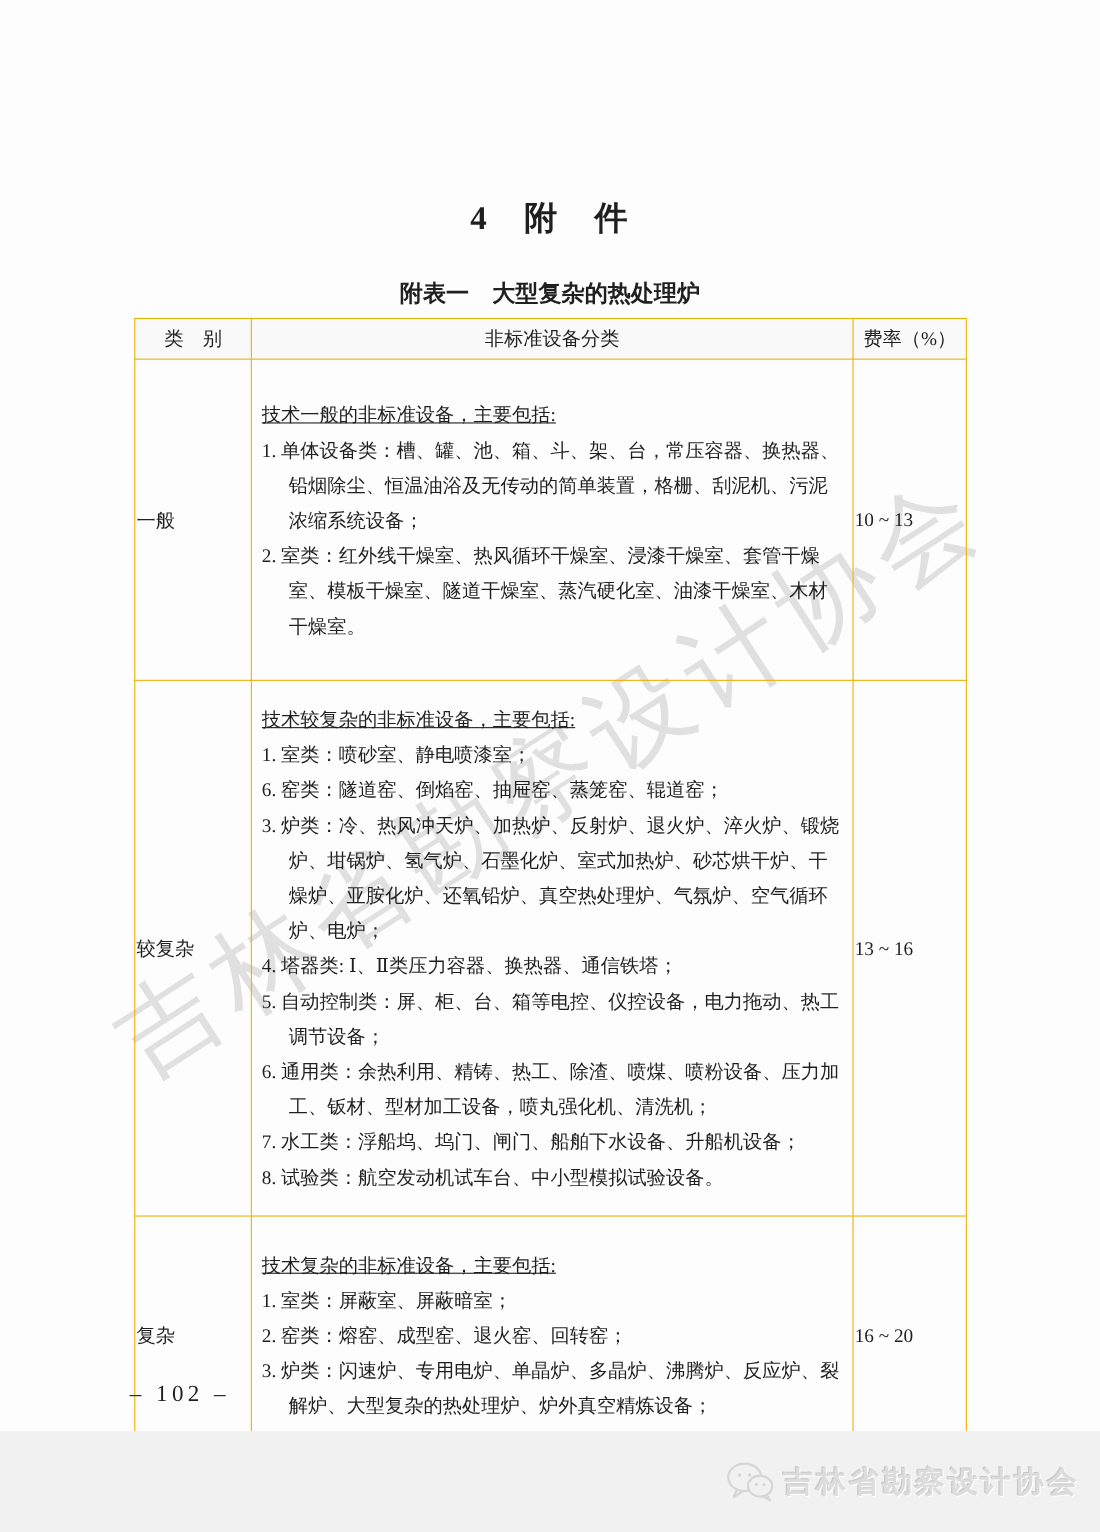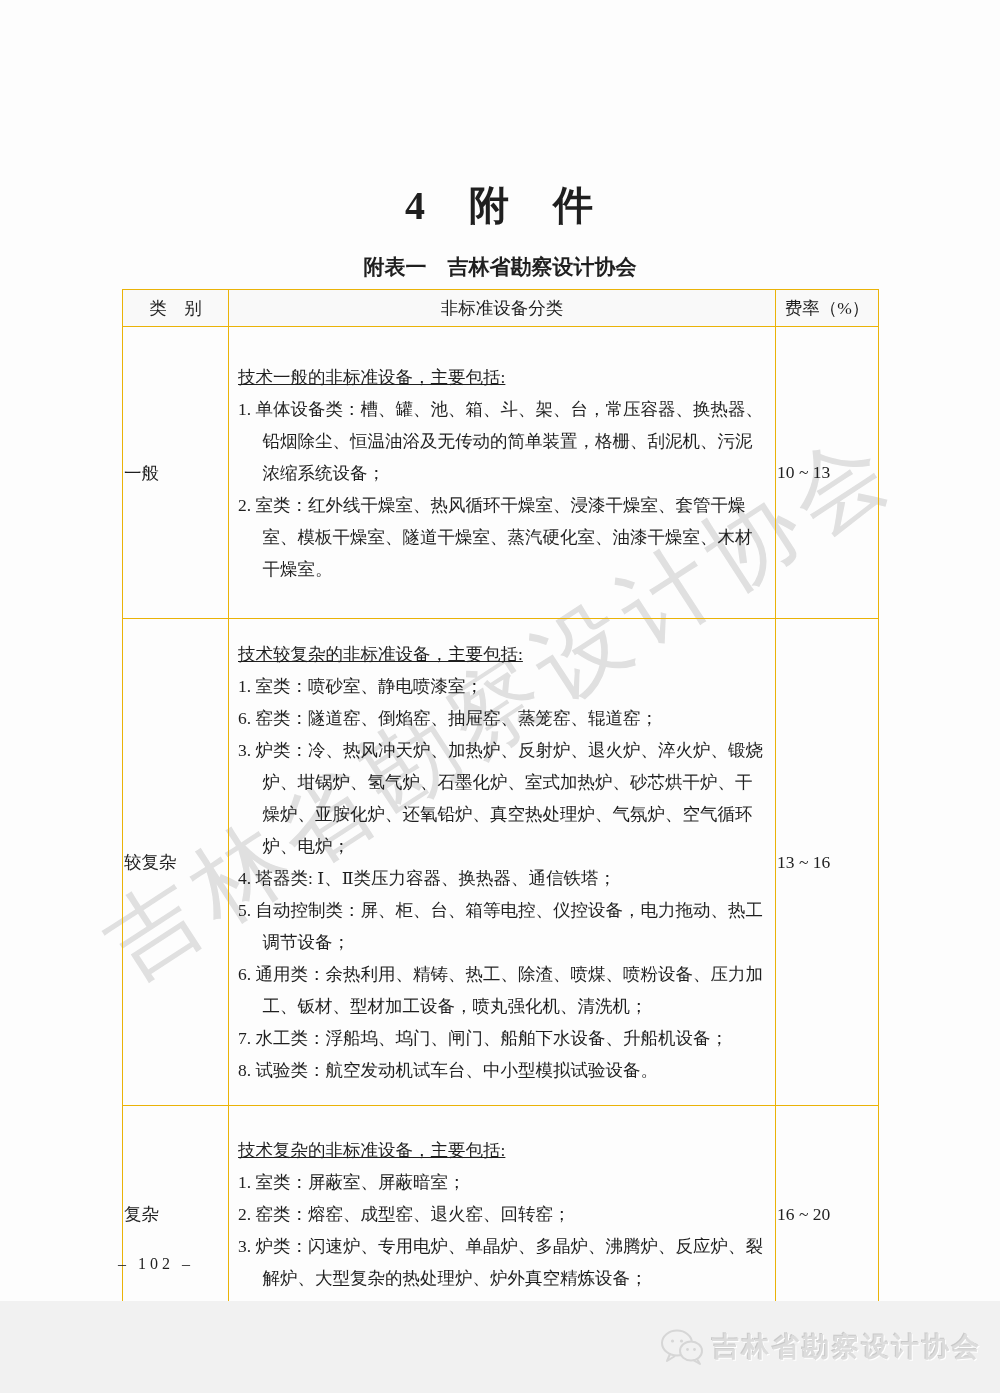--- a/index.html
+++ b/index.html
@@ -32,21 +32,21 @@
   .content-layer {
     position: relative;
     z-index: 2;
   }
   .title {
     position: absolute;
     top: 178px;
     left: 0;
     width: 100%;
     text-align: center;
-    font-size: 40px;
+    font-size: 30px;
     font-weight: bold;
     letter-spacing: 2px;
     margin: 0;
   }
   .caption {
     position: absolute;
     top: 253px;
     left: 0;
     width: 100%;
     text-align: center;
@@ -96,21 +96,21 @@
   tr.row-complex  td { height: 188px; }
   .item {
     padding-left: 1.4em;
     text-indent: -1.4em;
   }
   .intro { text-indent: 0; text-decoration: underline; }
   .pagenum {
     position: absolute;
     top: 1255px;
     left: 118px;
-    font-size: 16px;
+    font-size: 21px;
     letter-spacing: 4px;
   }
   .footer-strip {
     position: absolute;
     left: 0;
     bottom: 0;
     width: 100%;
     height: 92px;
     background: #f1f1f1;
     display: flex;
@@ -136,21 +136,21 @@
 </style>
 </head>
 <body>
 
 <div class="page">
 
   <div class="watermark">吉林省勘察设计协会</div>
 
   <div class="content-layer">
     <h1 class="title">4　附　件</h1>
-    <h2 class="caption">附表一　吉林省勘察设计协会</h2>
+    <h2 class="caption">附表一　大型复杂的热处理炉</h2>
 
     <table class="fee-table">
       <colgroup>
         <col class="c-cat">
           <col class="c-body">
           <col class="c-rate">
       </colgroup>
       <thead>
         <tr>
           <th>类　别</th>

